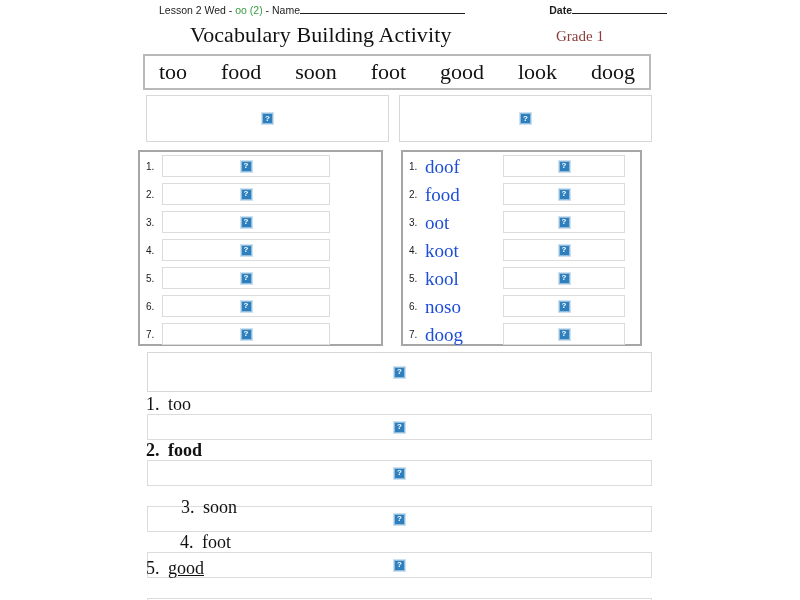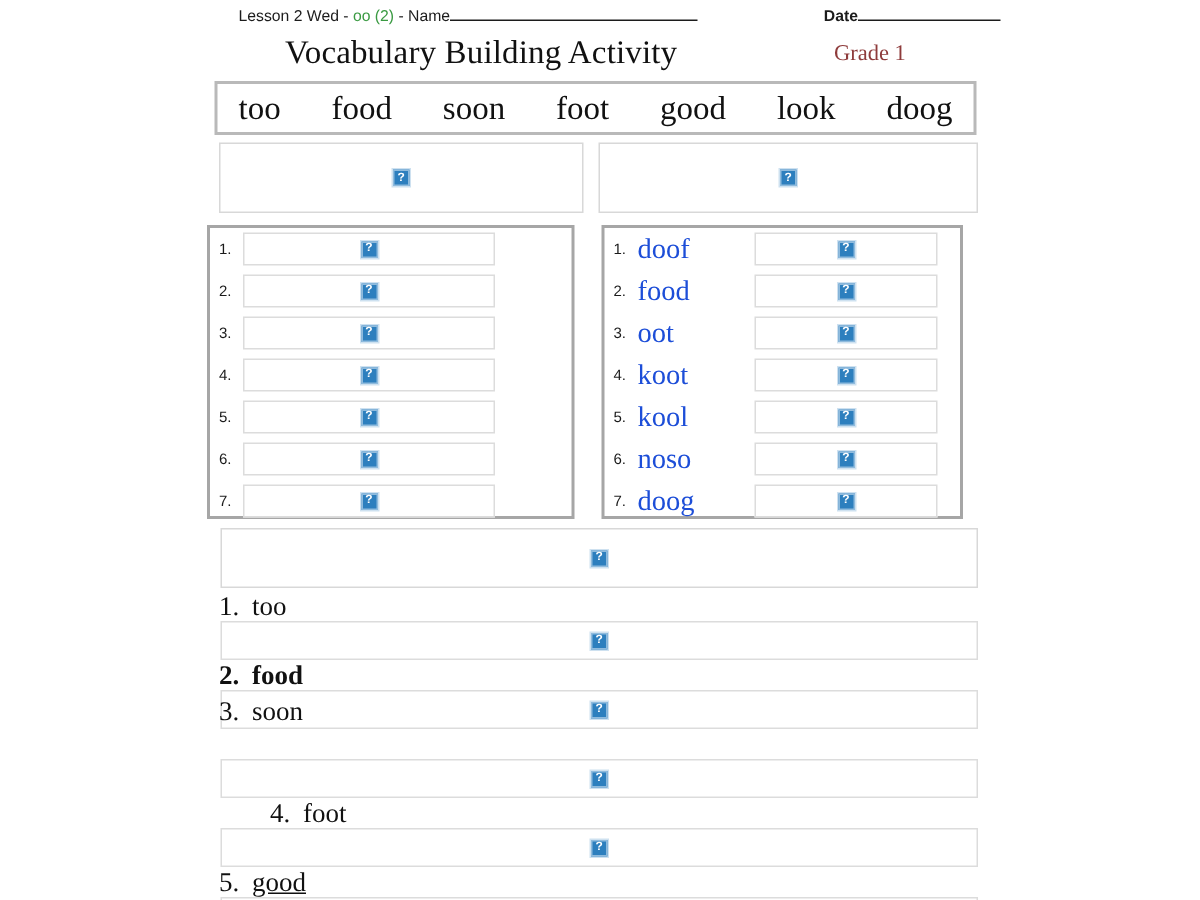--- a/index.html
+++ b/index.html
@@ -378,24 +378,24 @@
         <span class="brokenimg">
           <span>?</span>
         </span>
       </div>
       <div class="write-item" style="top: 440px; font-weight: bold;"><span class="wnum">2.</span><span>food</span></div>
       <div class="write-line" style="top: 506px;">
         <span class="brokenimg">
           <span>?</span>
         </span>
       </div>
-      <div class="write-item" style="top: 464px;"><span class="wnum">3.</span><span>soon</span></div>
+      <div class="write-item" style="top: 497px; margin-left: 35px;"><span class="wnum">3.</span><span>soon</span></div>
       <div class="write-line" style="top: 552px;">
         <span class="brokenimg">
           <span>?</span>
         </span>
       </div>
       <div class="write-item" style="top: 532px; margin-left: 34px;"><span class="wnum">4.</span><span>foot</span></div>
       <div class="write-line" style="top: 598px;"></div>
-      <div class="write-item" style="top: 578px; text-decoration: underline;"><span class="wnum">5.</span><span>good</span></div>
+      <div class="write-item" style="top: 558px; text-decoration: underline;"><span class="wnum">5.</span><span>good</span></div>
     </div>
 
 </div>
 
 </body></html>

